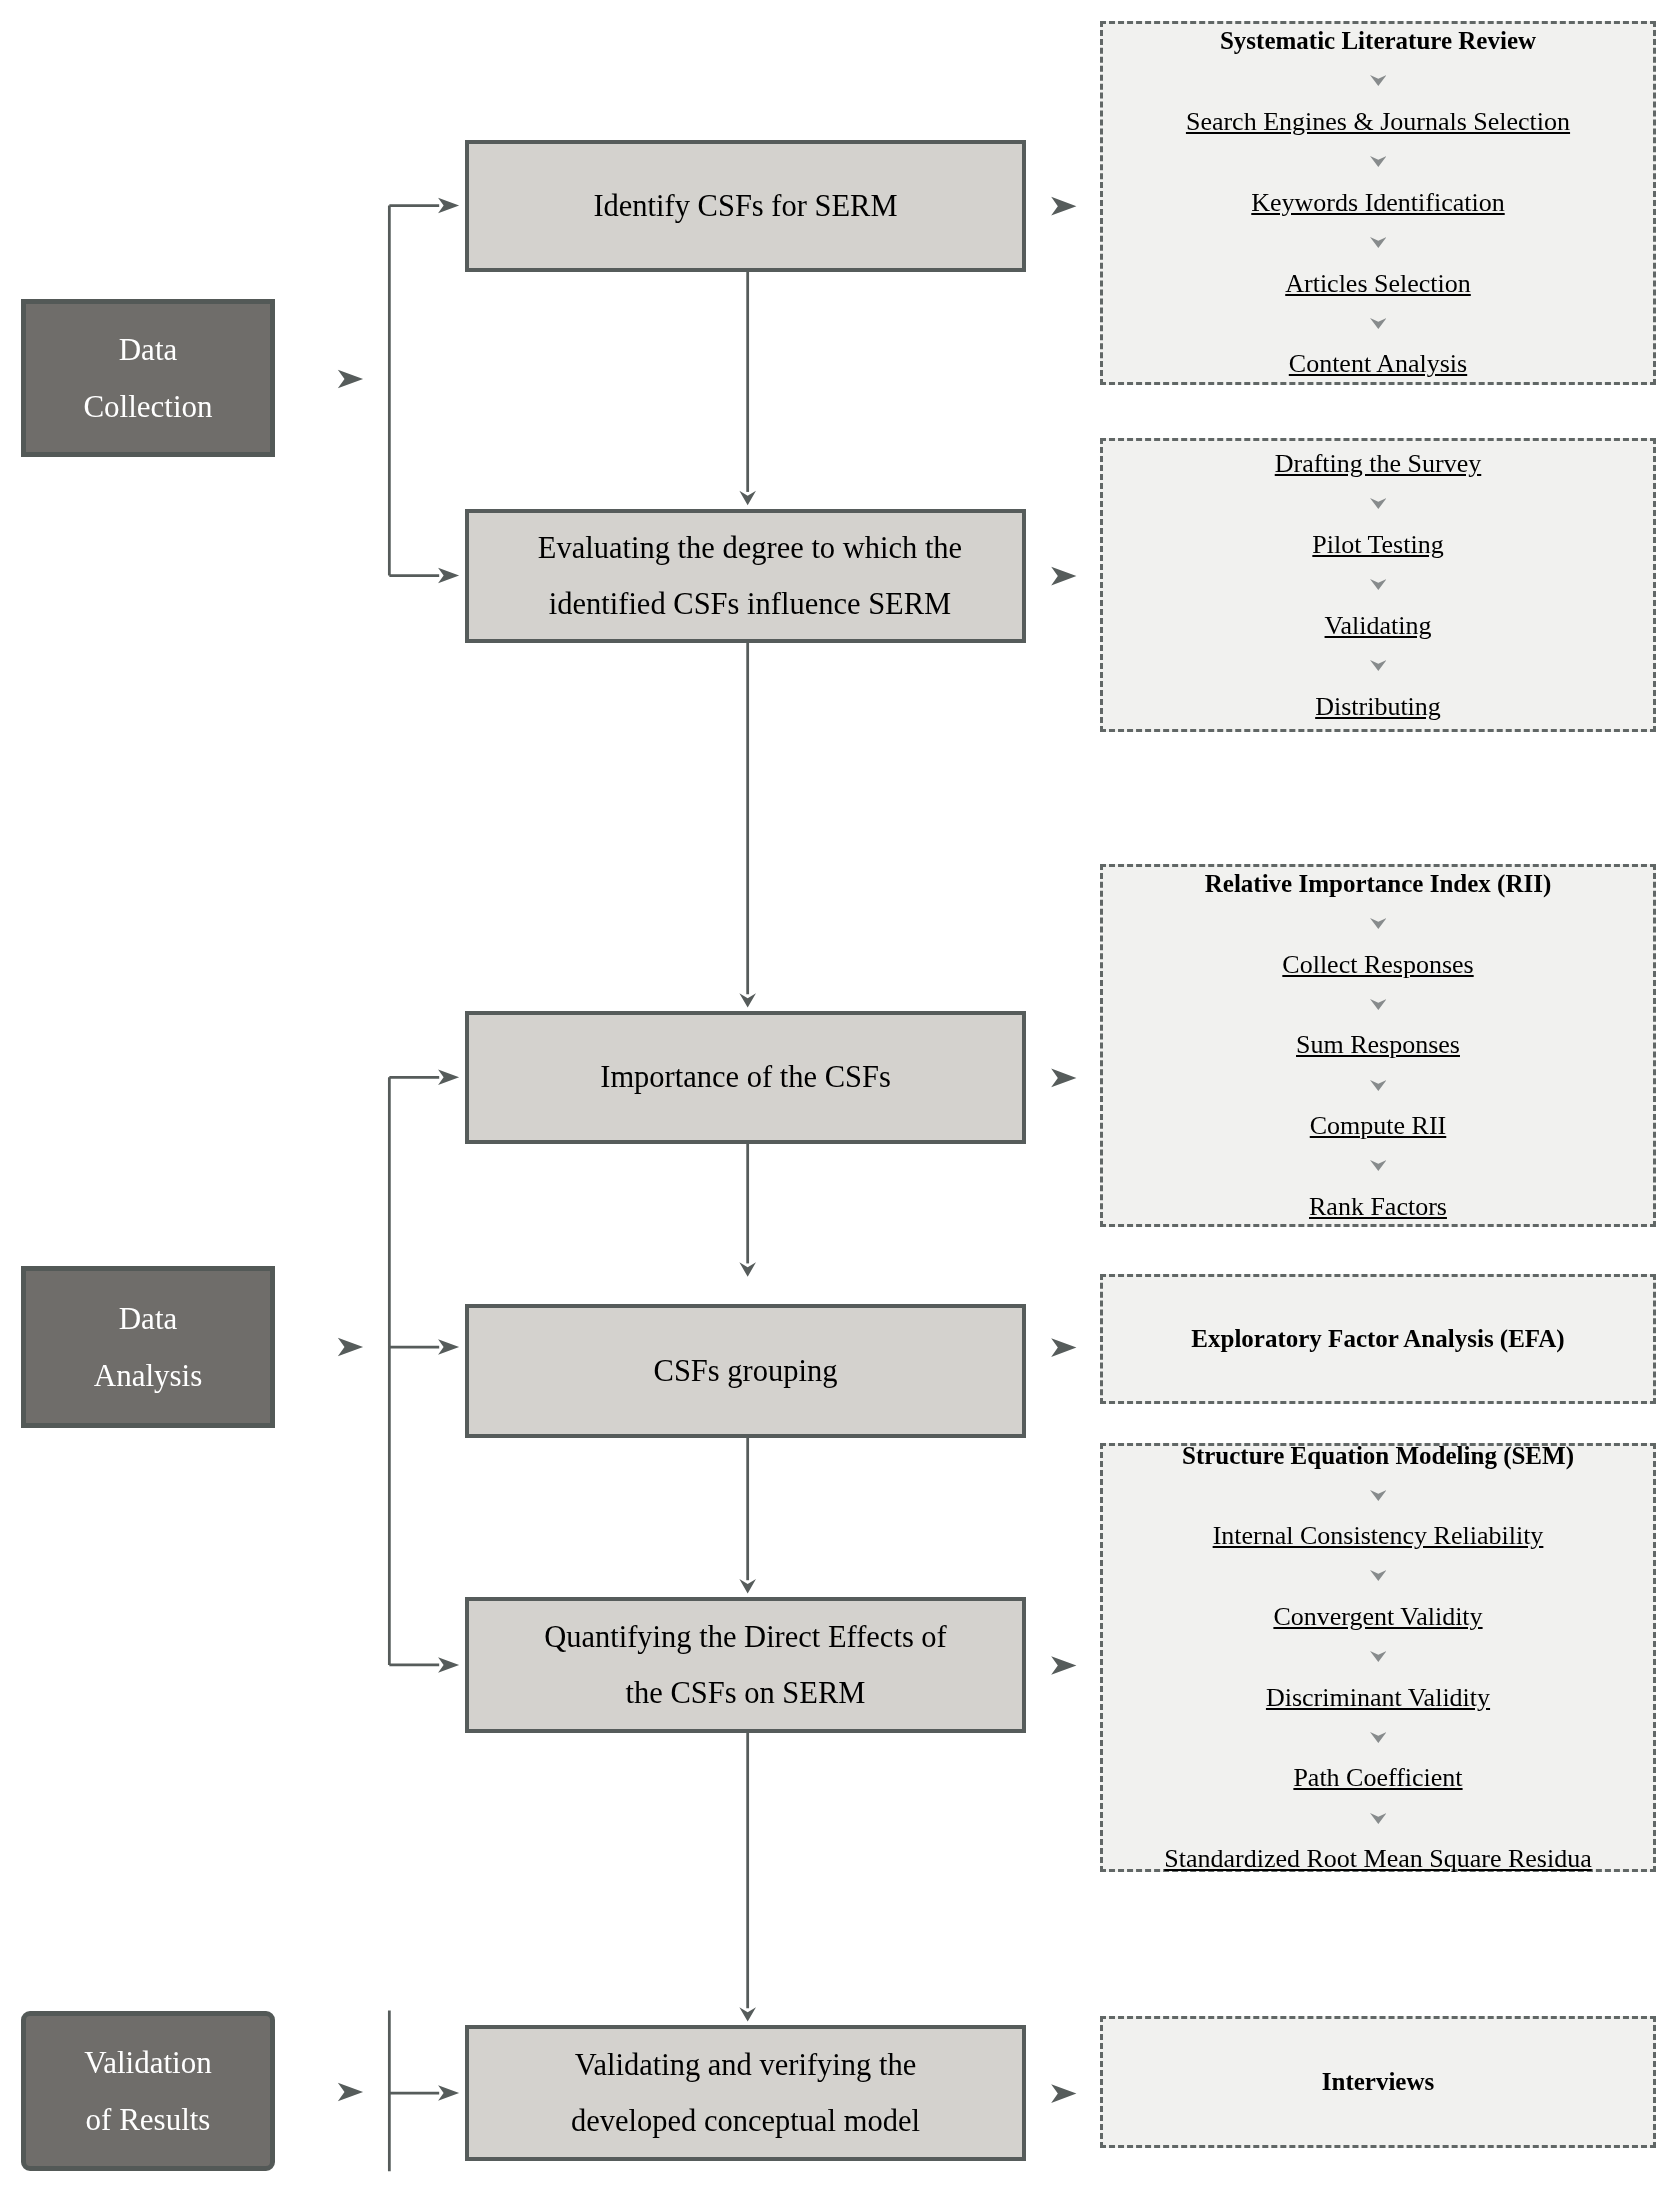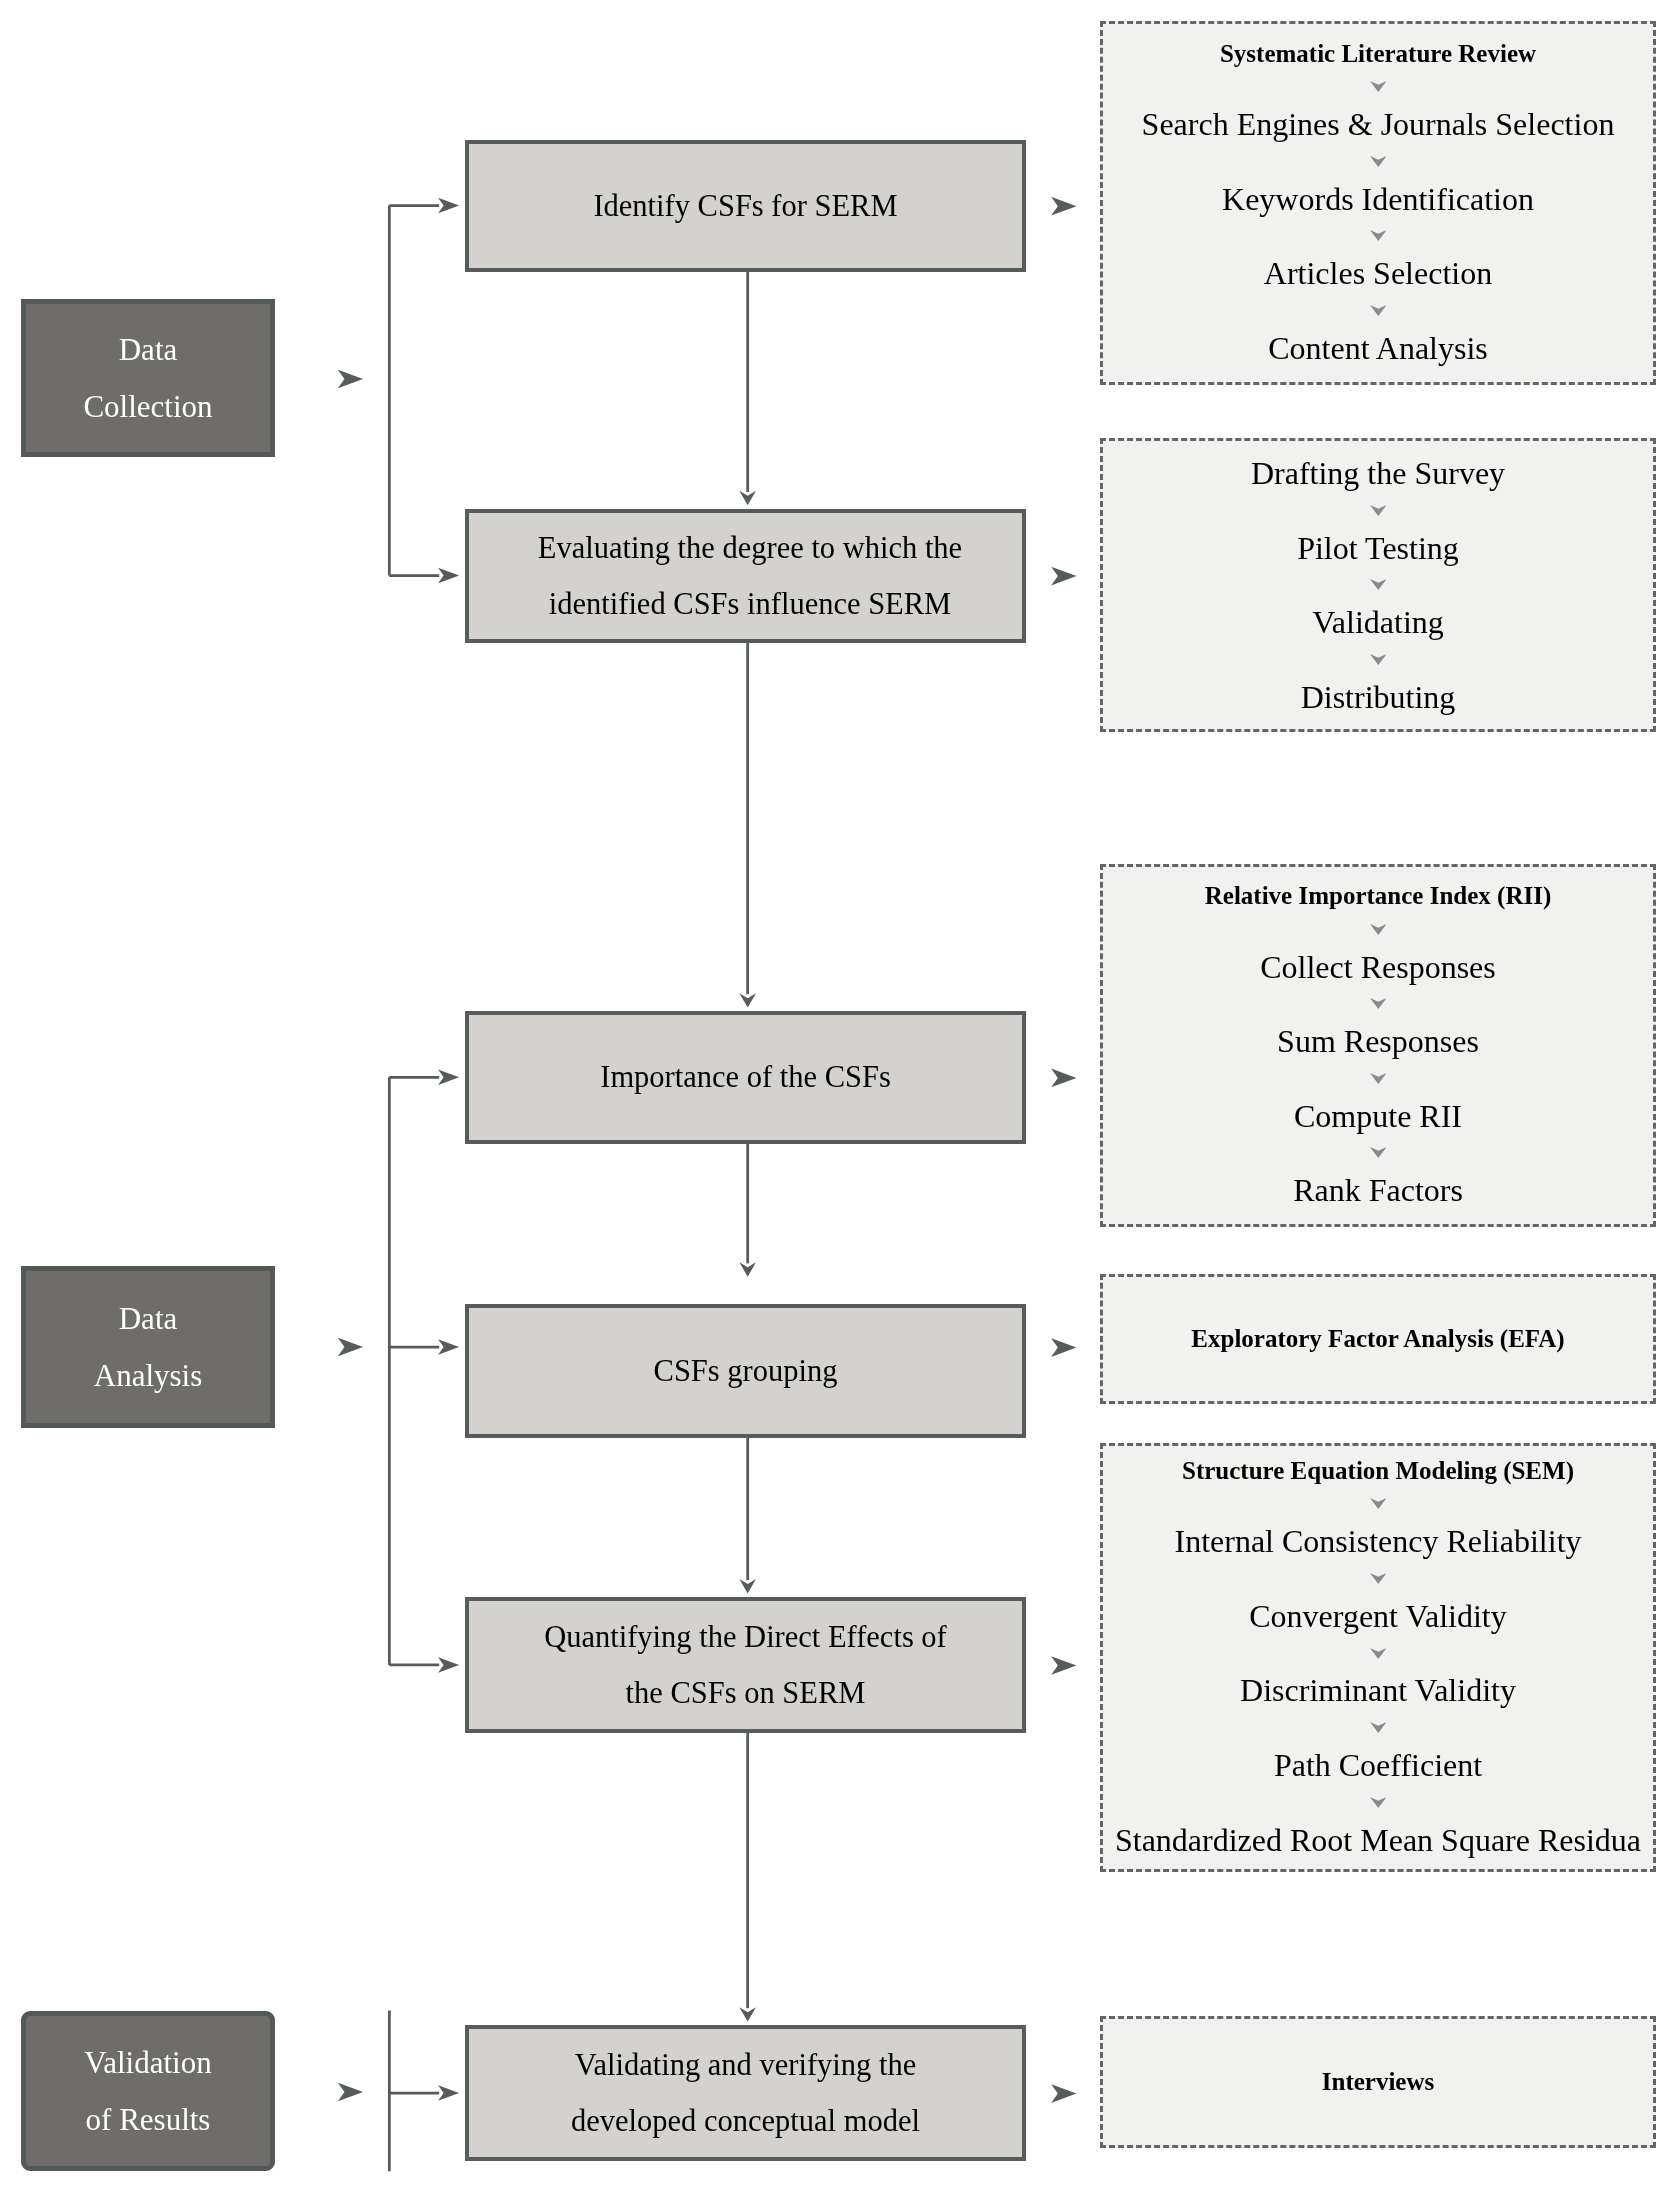--- a/index.html
+++ b/index.html
@@ -22,25 +22,25 @@
     background:var(--process-fill,#d4d2ce);
     border:4.4px solid var(--process-border,#565c5b);
     color:#000000;
     font-size:30.5px;line-height:1.85;
   }
   .detail-box{
     background:var(--detail-fill,#f1f1ef);
     border:3.9px dashed var(--detail-border,#616766);
     color:#000000;
     font-size:24.4px;
-    gap:12px;
+    gap:19px;
     padding:10px 5.5px;
   }
   .detail-title{font-weight:bold;font-size:25px;line-height:1.2;}
-  .step{font-size:32px;line-height:1.2;}
+  .step{font-size:26px;line-height:1.2;text-decoration:underline;}
   .mini-arrow{height:12.2px;display:flex;align-items:center;justify-content:center;}
   .line{display:block;}
   svg.connectors{position:absolute;left:0;top:0;pointer-events:none;}
 </style>
 </head>
 <body>
 
 <div class="canvas">
 
   <svg class="connectors" width="1677" height="2194" viewBox="0 0 3028 3961">

